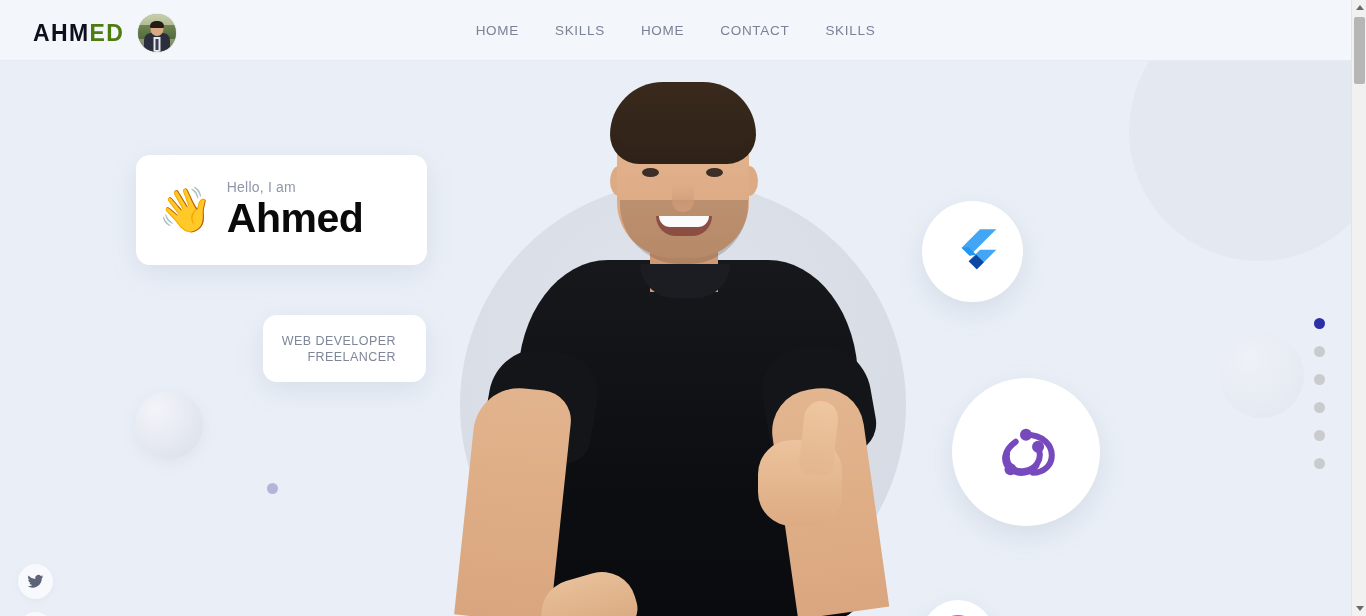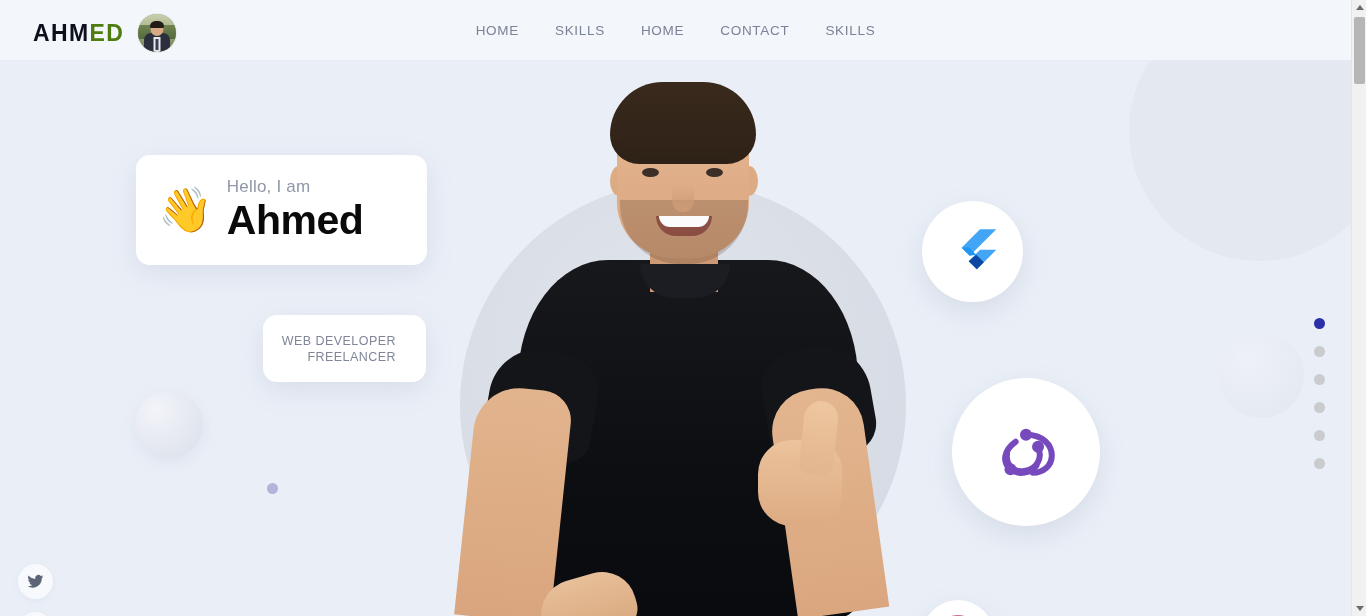--- a/index.html
+++ b/index.html
@@ -279,21 +279,21 @@
     z-index: 20;
   }
   .card-hello {
     left: 136px; top: 94px;
     width: 291px; height: 110px;
     display: flex; align-items: center; gap: 14px;
     padding: 0 20px 0 22px;
   }
   .wave { font-size: 44px; line-height: 1; flex: none; }
   .hello-block { display: flex; flex-direction: column; gap: 2px; }
-  .hello-label { font-size: 17px; color: #9097a8; letter-spacing: .2px; }
+  .hello-label { font-size: 14px; color: #9097a8; letter-spacing: .2px; }
   .hello-name  { font-size: 41px; font-weight: bold; color: #0a0a0a; letter-spacing: -.5px; line-height: 1.05; }
 
   .card-role {
     left: 263px; top: 254px;
     width: 163px; height: 67px;
     display: flex; flex-direction: column;
     align-items: flex-end; justify-content: center;
     padding: 0 30px 0 10px;
     gap: 2px;
   }

